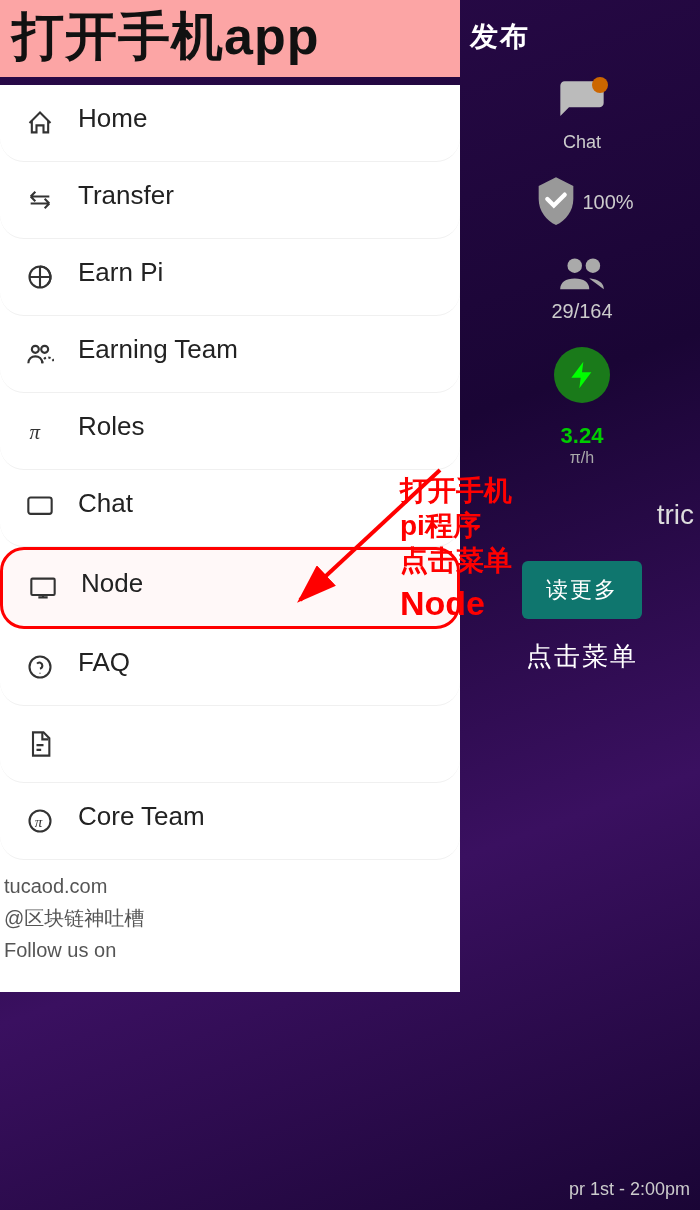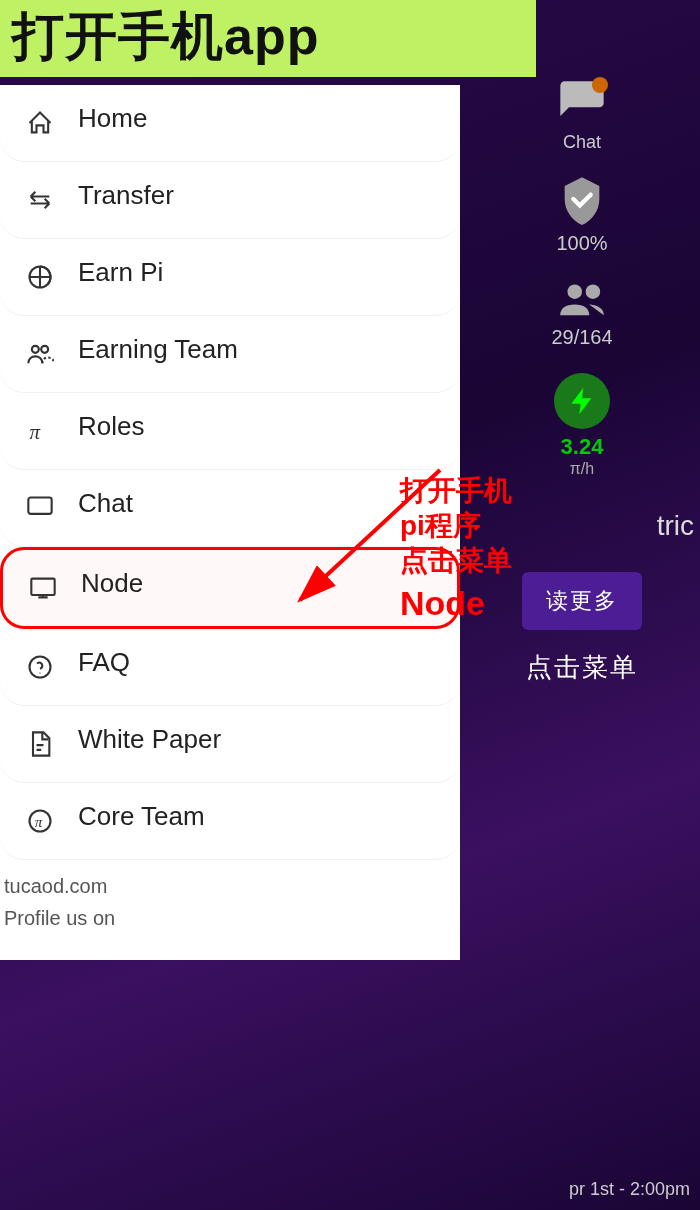--- a/index.html
+++ b/index.html
@@ -18,22 +18,22 @@
       width: 700px;
       height: 1210px;
       background: linear-gradient(160deg, #2a0a4a 0%, #1a0535 40%, #3a1060 70%, #1a0535 100%);
       z-index: 0;
     }
 
     
     .title-overlay {
       position: absolute;
       top: 0; left: 0;
-      width: 536px;
-      background: #bef264;
+      width: 460px;
+      background: #fca5a5;
       z-index: 10;
       padding: 8px 8px 12px 12px;
     }
     .title-text {
       font-size: 52px;
       font-weight: 900;
       color: #111;
       letter-spacing: 1px;
       line-height: 1.1;
     }
@@ -158,21 +158,21 @@
     }
     .chat-label {
       color: #ccc;
       font-size: 18px;
       margin-top: 3px;
     }
 
     
     .shield-widget {
       display: flex;
-      flex-direction: column;
+      flex-direction: row;
       align-items: center;
       margin: 12px 0;
     }
     .shield-icon svg {
       width: 52px;
       height: 52px;
       fill: #aaa;
     }
     .shield-pct {
       color: #ccc;
@@ -216,40 +216,40 @@
     }
     .lightning-circle svg {
       width: 32px;
       height: 32px;
       fill: #00ff00;
     }
     .lightning-val {
       color: #00cc00;
       font-size: 22px;
       font-weight: bold;
-      margin-top: 5px;
+      margin-top: 20px;
     }
     .lightning-unit {
       color: #aaa;
       font-size: 16px;
     }
 
     
     .italic-area {
       color: #ddd;
       font-size: 28px;
       margin-top: 20px;
       text-align: right;
       padding-right: 10px;
       width: 100%;
     }
 
     
     .read-more-btn {
-      background: #4c1d95;
+      background: #0f766e;
       color: white;
       border: none;
       border-radius: 6px;
       padding: 14px 24px;
       font-size: 22px;
       cursor: pointer;
       margin-top: 30px;
       letter-spacing: 2px;
     }
 
@@ -375,37 +375,37 @@
   </div>
 
   <div class="menu-item">
     <div class="menu-icon">
       <svg viewBox="0 0 24 24">
           <path d="M6 2h9l5 5v15H6z"></path>
           <path d="M14 2v6h5"></path>
           <path d="M9 13h6M9 17h4"></path>
         </svg>
     </div>
-    <span class="menu-label">White Paper</span>
   </div>
 
   <div class="menu-item">
     <div class="menu-icon">
       <svg viewBox="0 0 24 24">
           <circle cx="12" cy="12" r="9"></circle>
           <text x="7.5" y="17" font-size="13" stroke="none" fill="#333" font-family="serif" font-style="italic">π</text>
         </svg>
     </div>
     <span class="menu-label">Core Team</span>
   </div>
 
 
   <div class="sidebar-footer">
     <div class="footer-line">tucaod.com</div>
-    <div class="footer-line">Profile us on</div>
+    <div class="footer-line">@区块链神吐槽</div>
+    <div class="footer-line">Follow us on</div>
   </div>
 </div>
 
 <div class="right-panel">
 
   <div class="publish-area">
     <button class="publish-btn">发布</button>
   </div>
 
   <div class="chat-widget">

